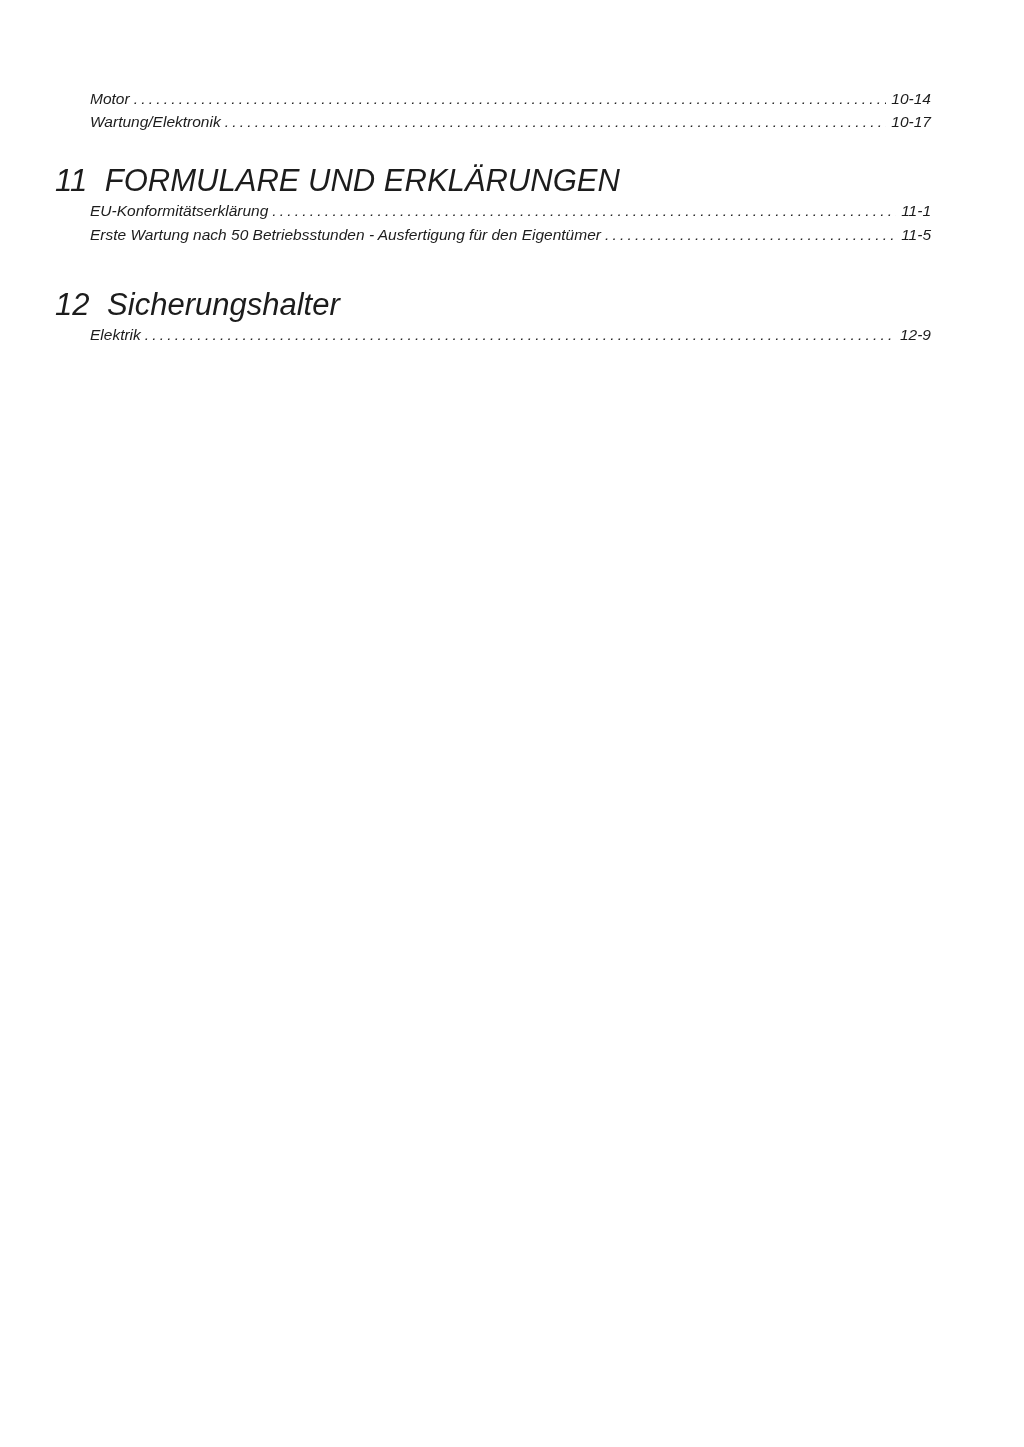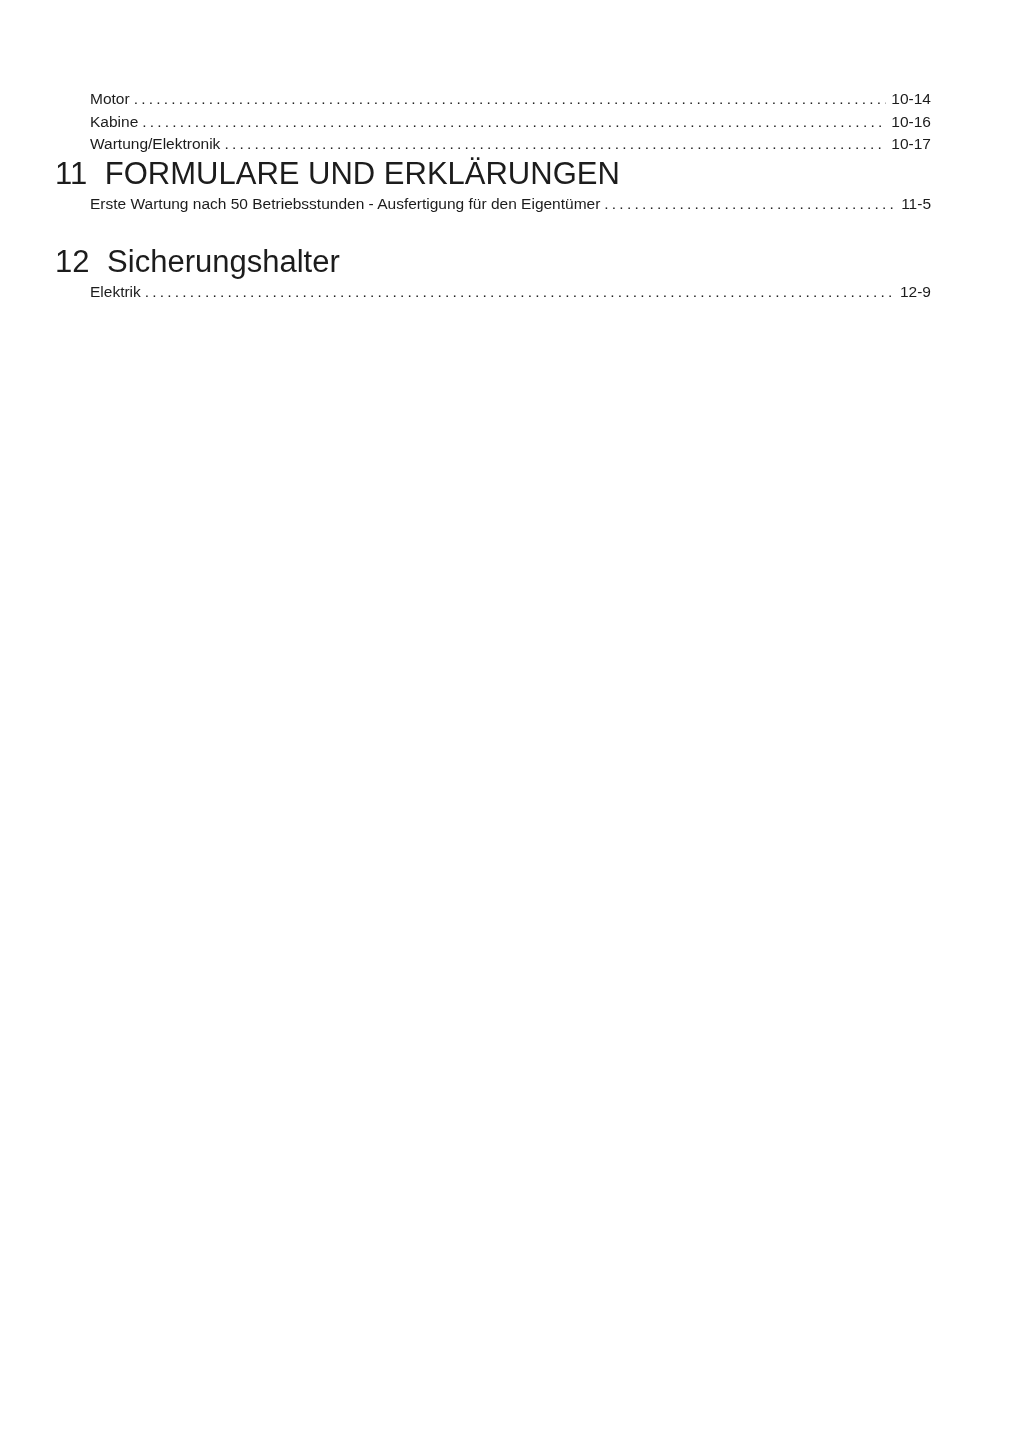--- a/index.html
+++ b/index.html
@@ -9,20 +9,21 @@
   }
 
   .page {
     position: relative;
     width: 1024px;
     height: 1142px;
     background: #ffffff;
     font-family: "Liberation Sans", "DejaVu Sans", sans-serif;
     color: #1c1c1c;
     overflow: hidden;
+    font-style: italic;
   }
 
   .content {
     position: absolute;
     left: 55px;
     top: 88px;
     width: 876px;
   }
 
   
@@ -72,22 +73,22 @@
     white-space: nowrap;
   }
   .section-heading .sec-num {
     display: inline-block;
   }
   .section-heading .sec-title {
     display: inline-block;
     margin-left: 9px;
   }
 
-  .section-11 { }
-  .section-12 { margin-top: 28px; }
+  .section-11 { margin-top: 30px; }
+  .section-12 { margin-top: 40px; }
 
   
   .footer-rule {
     position: absolute;
     left: 53px;
     top: 1367px;
     width: 882px;
     height: 3px;
     background: #2b2b2b;
   }
@@ -98,37 +99,37 @@
 <div class="page">
   <div class="content">
 
     <div class="toc-block">
       <div class="toc-row">
         <span class="toc-title">Motor</span>
         <span class="toc-dots"></span>
         <span class="toc-page">10-14</span>
       </div>
       <div class="toc-row">
-        <span class="toc-title">Kabine</span>
-        <span class="toc-dots"></span>
-        <span class="toc-page">10-16</span>
-      </div>
-      <div class="toc-row">
         <span class="toc-title">Wartung/Elektronik</span>
         <span class="toc-dots"></span>
         <span class="toc-page">10-17</span>
       </div>
     </div>
 
     <div class="section-11">
       <div class="section-heading">
         <span class="sec-num">11</span>
         <span class="sec-title">FORMULARE UND ERKLÄRUNGEN</span>
       </div>
       <div class="section-entries">
+        <div class="toc-row">
+          <span class="toc-title">EU-Konformitätserklärung</span>
+          <span class="toc-dots"></span>
+          <span class="toc-page">11-1</span>
+        </div>
         <div class="toc-row">
           <span class="toc-title">Erste Wartung nach 50 Betriebsstunden - Ausfertigung für den Eigentümer</span>
           <span class="toc-dots"></span>
           <span class="toc-page">11-5</span>
         </div>
       </div>
     </div>
 
     <div class="section-12">
       <div class="section-heading">

